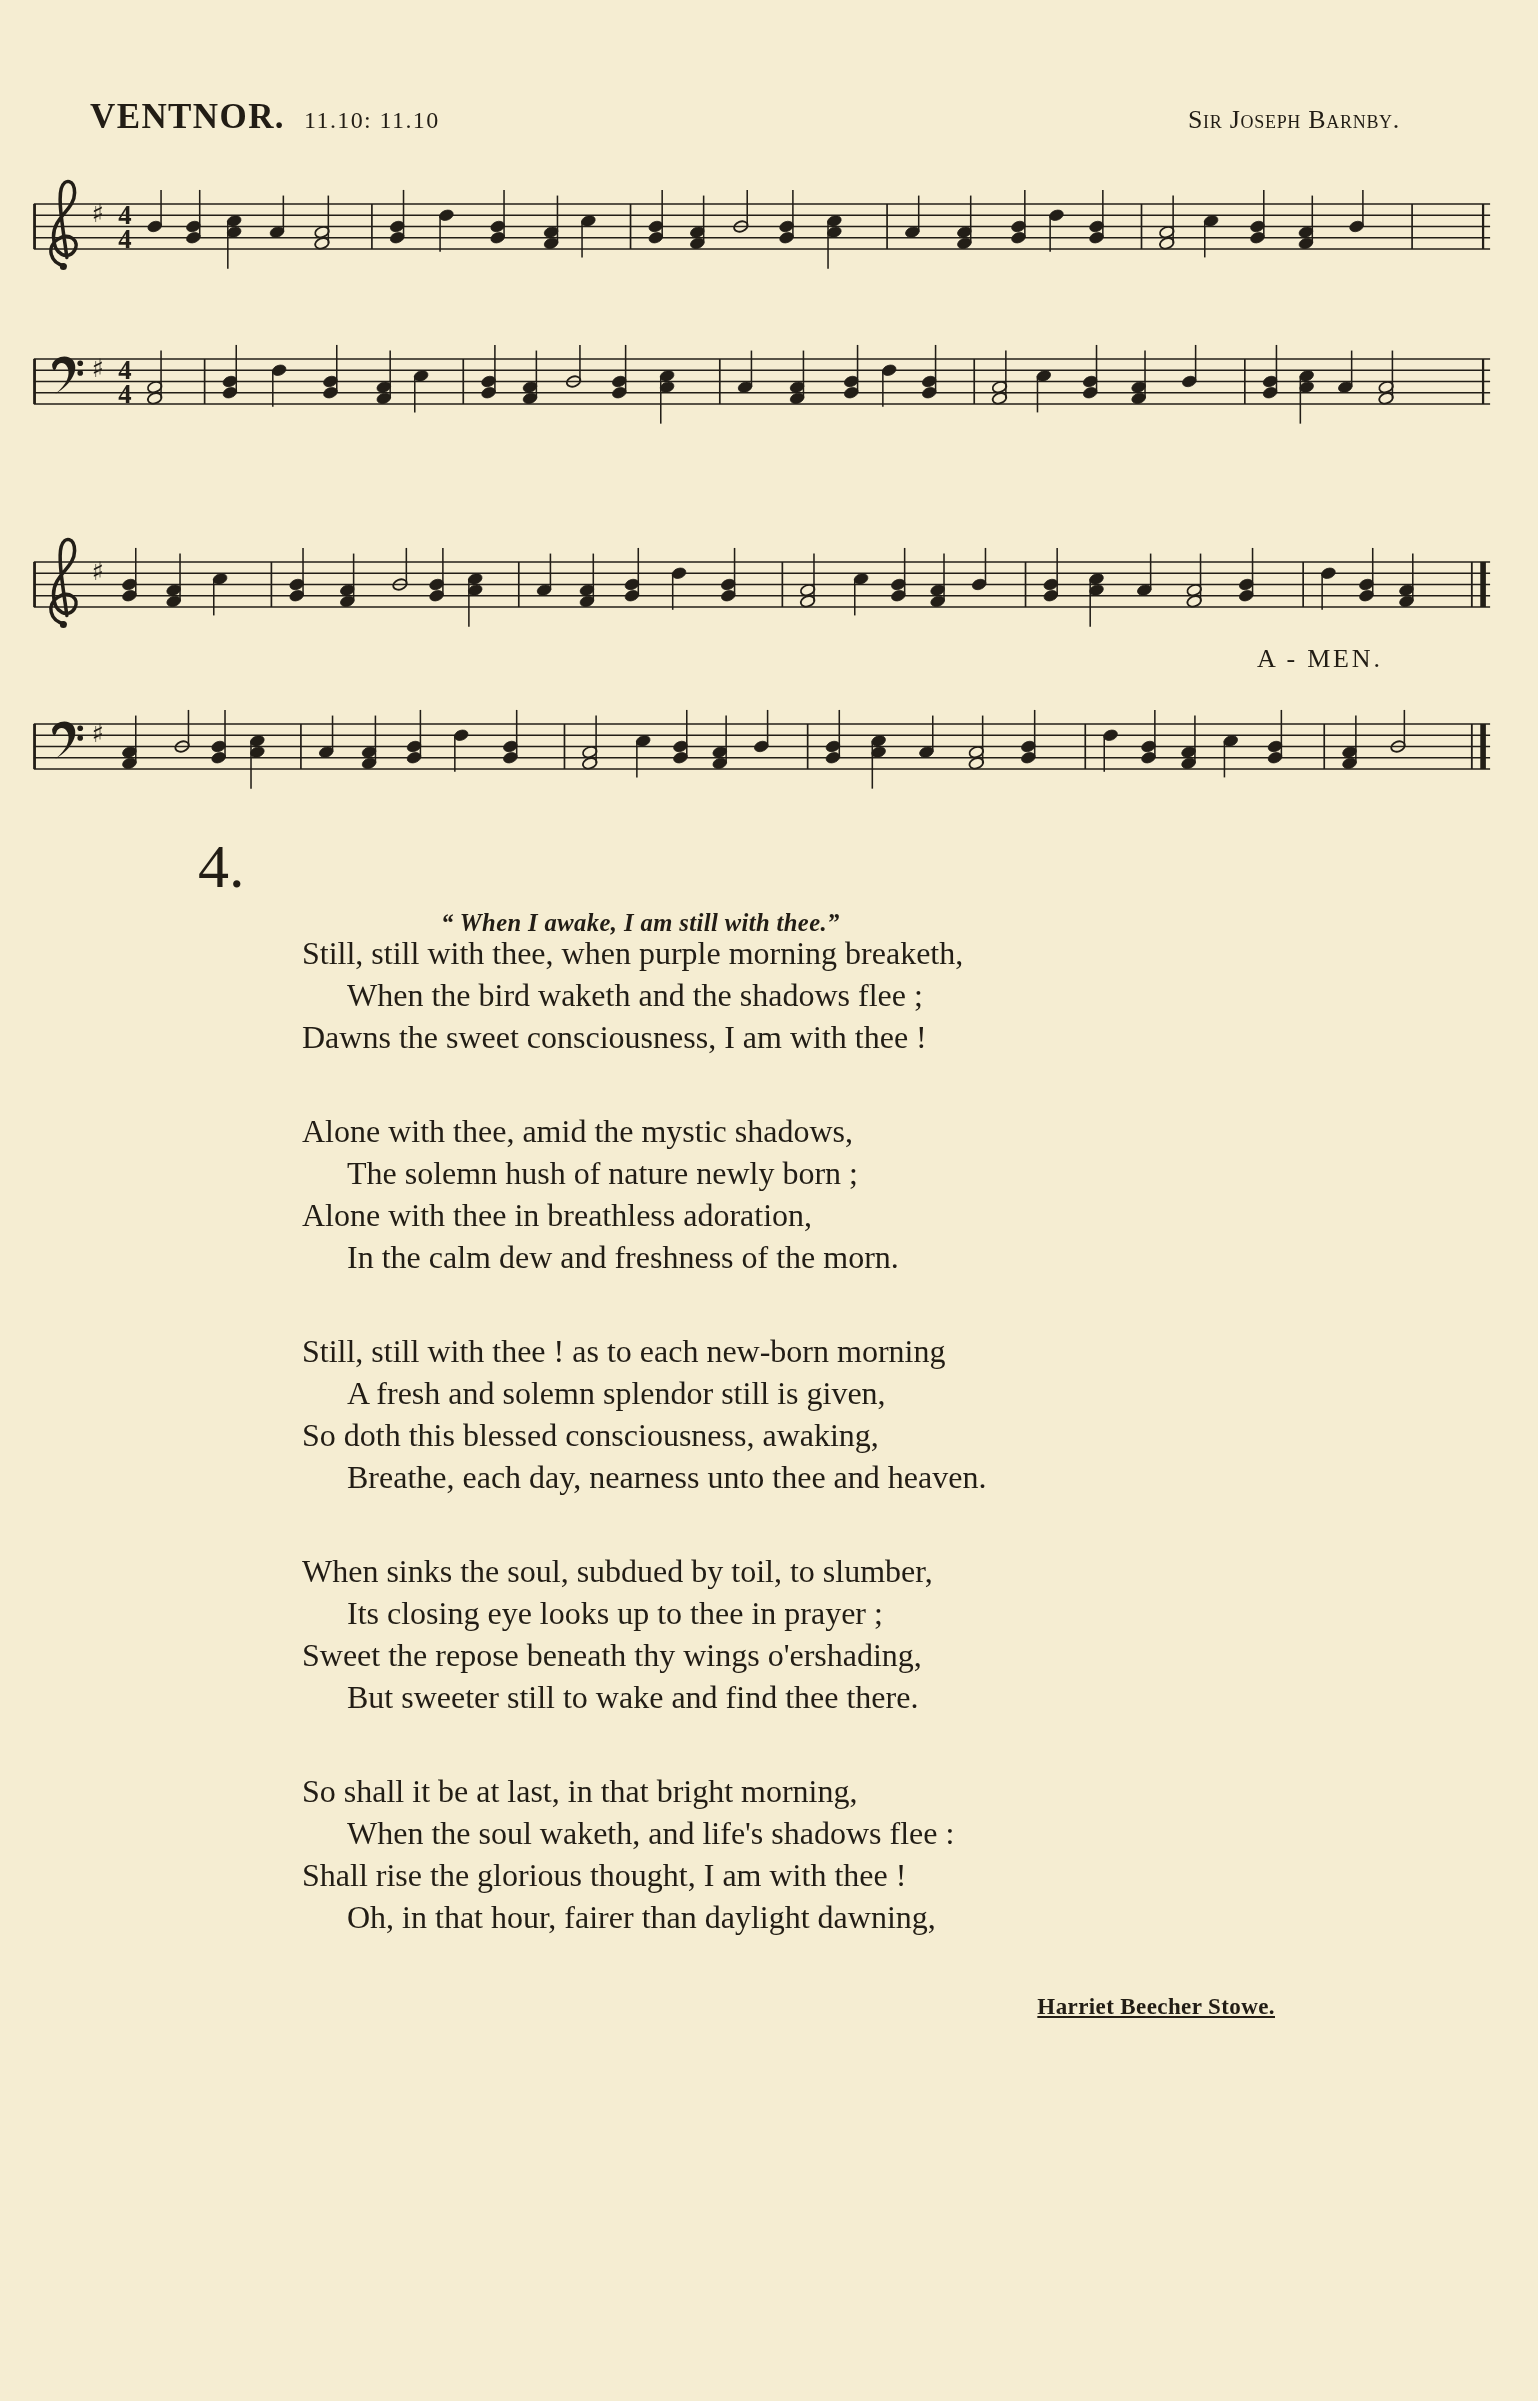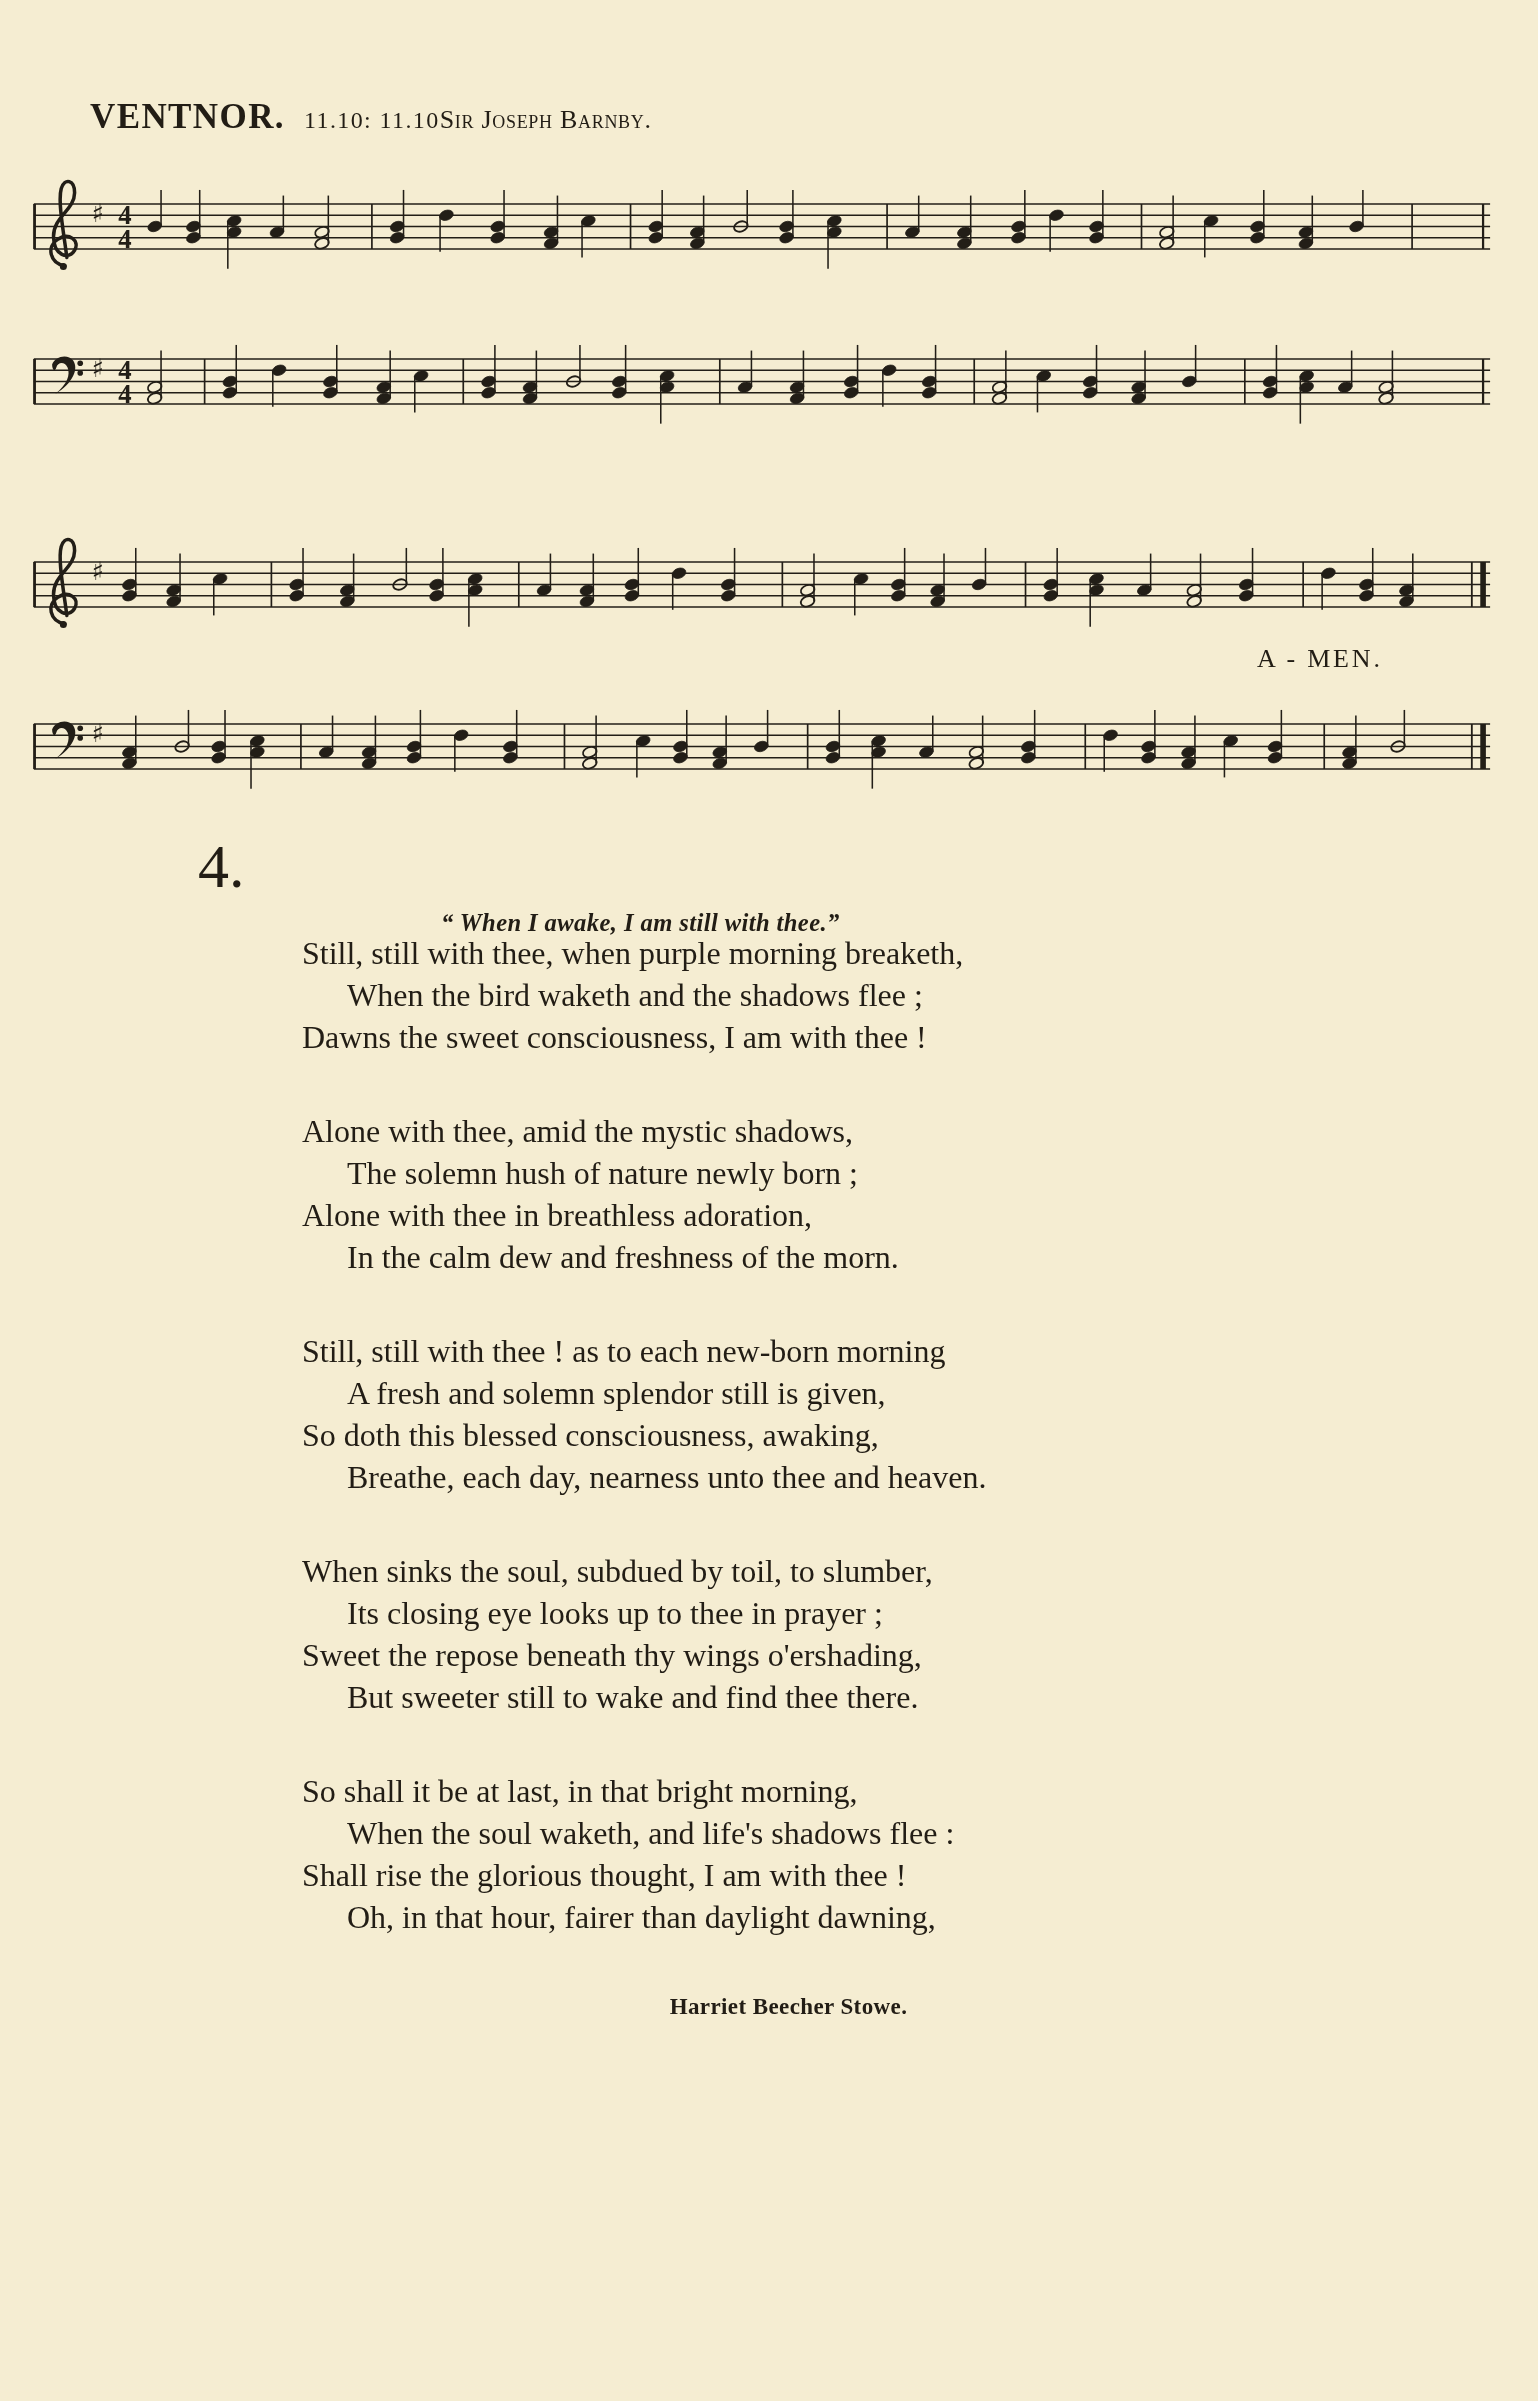--- a/index.html
+++ b/index.html
@@ -8,21 +8,21 @@
     background:#f5edd2;
     color:#221d15;
     font-family:"Liberation Serif", serif;
     overflow:hidden;
   }
   .page-inner{position:absolute;inset:0;}
 
   
   .header{
     position:absolute;top:97px;left:90px;right:138px;
-    display:flex;align-items:baseline;
+    display:flex;justify-content:space-between;align-items:baseline;
   }
   .tune-block{display:flex;align-items:baseline;}
   .tune-name{
     font-size:35px;font-weight:bold;letter-spacing:1.4px;
   }
   .meter{
     font-size:24px;margin-left:19px;letter-spacing:1.4px;
     font-variant:small-caps;
   }
   .composer{
@@ -49,22 +49,22 @@
     margin-top:35px;
   }
   .stanzas{
     position:absolute;top:932px;left:302px;width:1005px;
     font-size:32px;line-height:42px;
   }
   .stanza{margin:0 0 52px 0;}
   .stanza .line{white-space:pre;}
   .stanza .line:nth-child(even){padding-left:45px;}
   .author{
-    text-align:center;padding-right:32px;margin-top:-4.2px;
-    font-size:23px;font-weight:bold;letter-spacing:0.4px;
+    text-align:right;padding-right:32px;margin-top:-4.2px;
+    font-size:23px;font-weight:bold;letter-spacing:0.4px;text-decoration:underline;
   }
 </style>
 </head>
 <body>
 
 <div class="page-inner">
 
   <div class="header">
     <div class="tune-block">
       <span class="tune-name">VENTNOR.</span>

